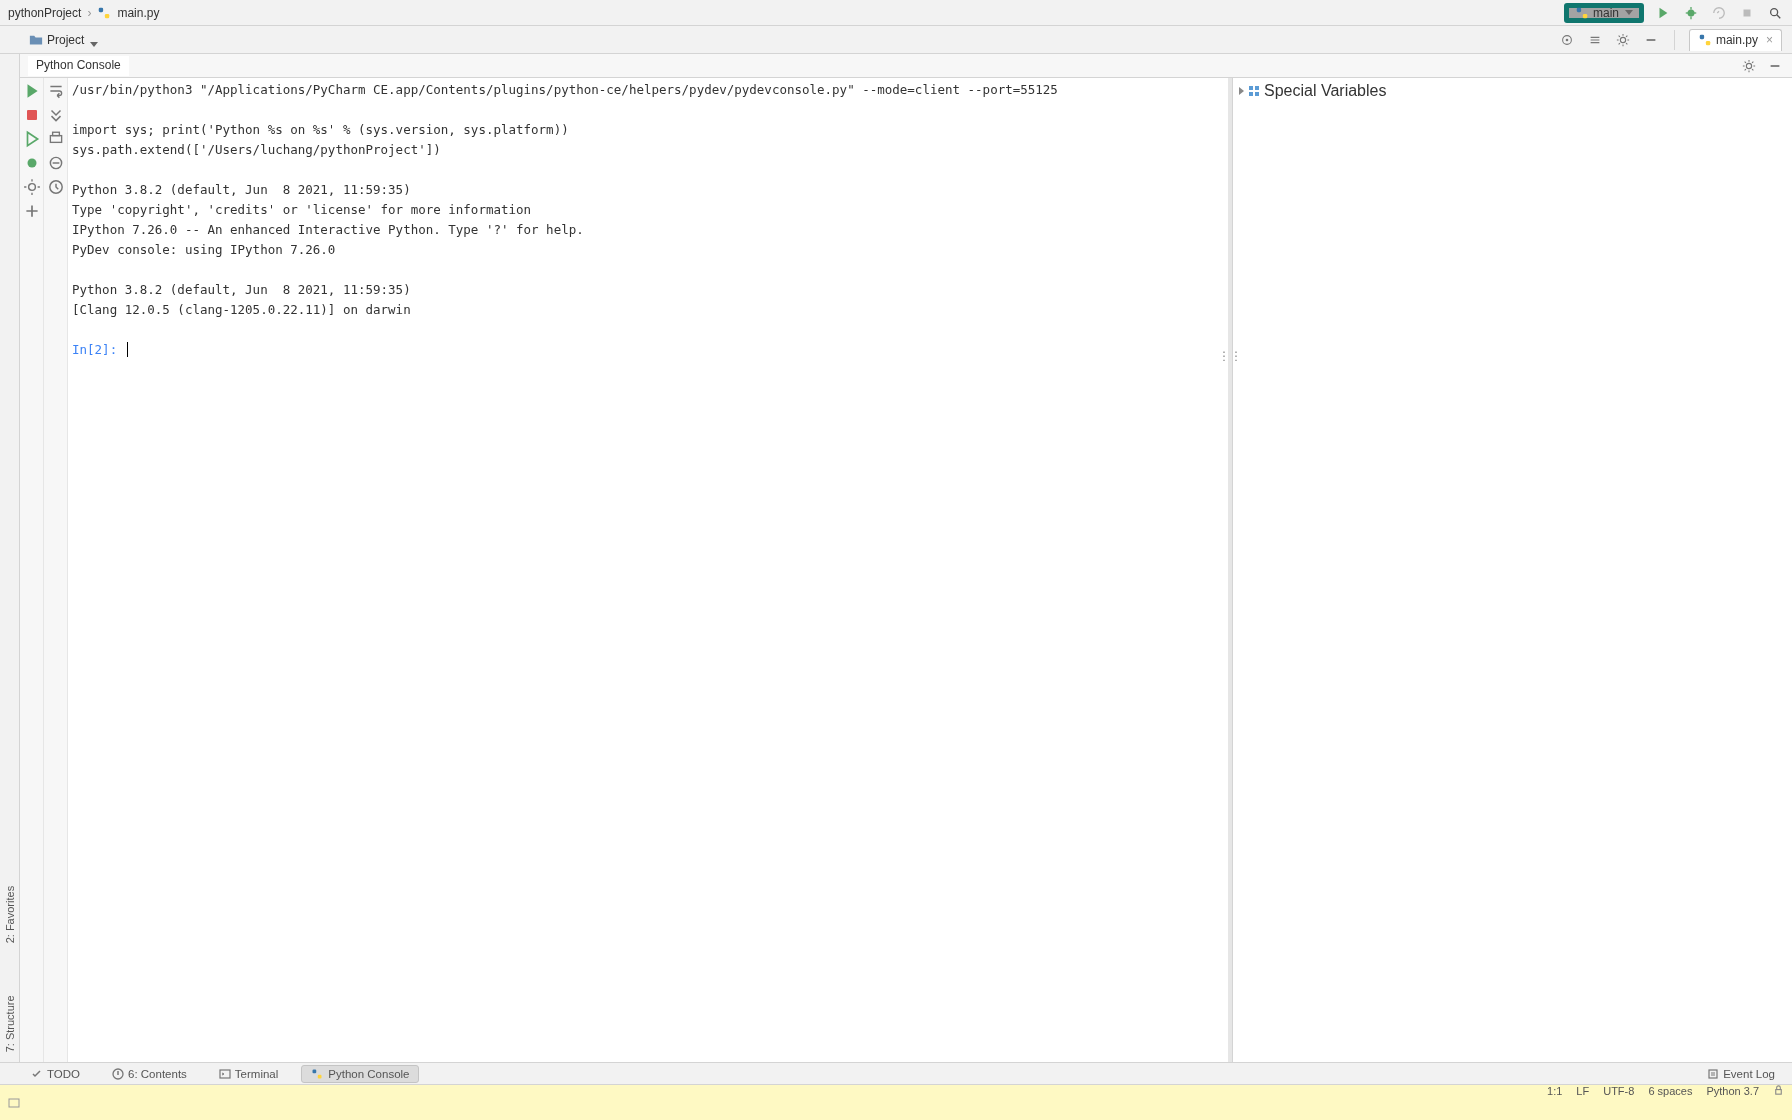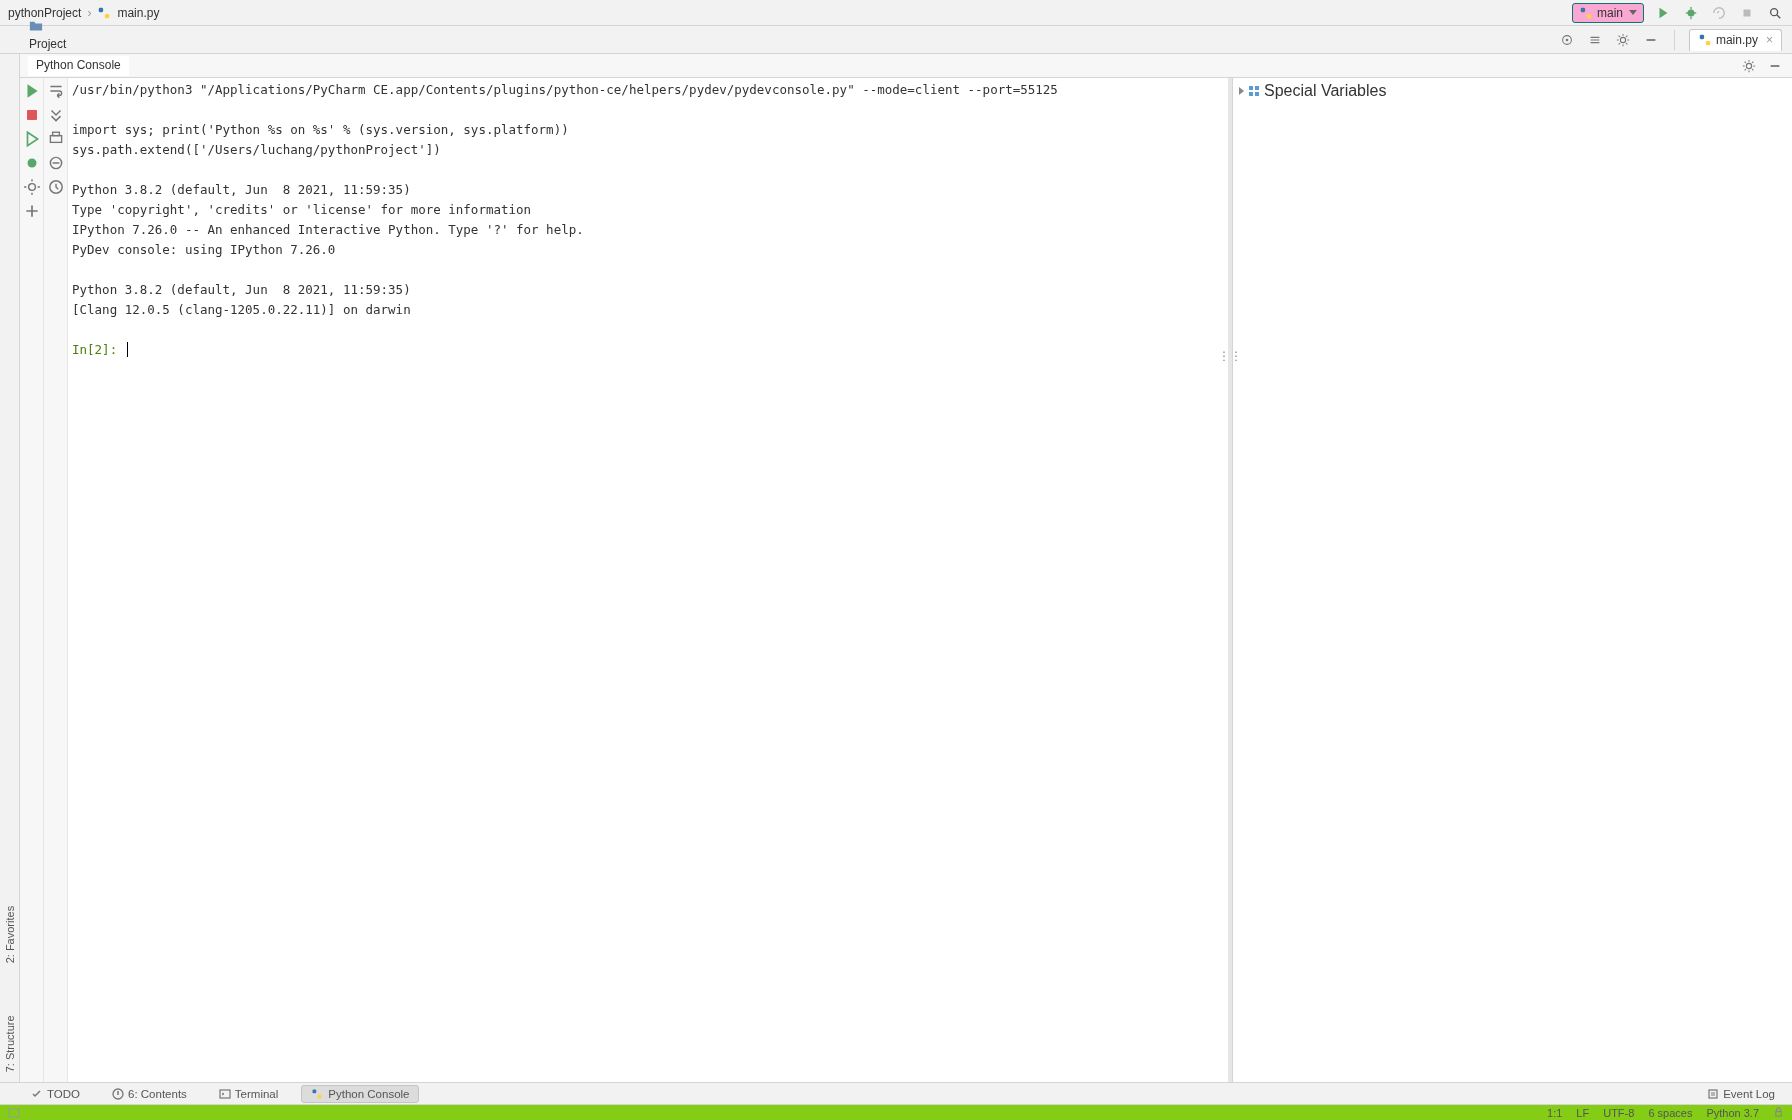--- a/index.html
+++ b/index.html
@@ -25,40 +25,40 @@
 }
 .breadcrumbs { display: flex; align-items: center; gap: 6px; font-size: 12px; color: #333; }
 .breadcrumbs .sep { color: #999; }
 .file-icon-py {
   display: inline-flex; align-items: center; justify-content: center;
   width: 14px; height: 14px;
 }
 .top-right { display: flex; align-items: center; gap: 10px; }
 .run-config {
   display: flex; align-items: center; gap: 4px;
-  border: 1px solid #0f766e; border-radius: 3px;
-  padding: 1px 6px; background: #f9a8d4; height: 20px;
+  border: 5px solid #0f766e; border-radius: 3px;
+  padding: 1px 6px; background: #a3a3a3; height: 20px;
 }
 .caret-down { width: 0; height: 0; border-left: 4px solid transparent; border-right: 4px solid transparent; border-top: 5px solid #666; margin-left: 2px;}
 .icon-btn {
   width: 18px; height: 18px; display: inline-flex; align-items: center; justify-content: center;
   color: #666;
 }
 .icon-btn svg { width: 14px; height: 14px; }
 
 .toolbar-row {
   height: 28px;
   background: #f2f2f2;
   border-bottom: 1px solid #d4d4d4;
   display: flex; align-items: center;
   padding-left: 22px;
 }
 .project-dropdown {
-  display: flex; align-items: flex-start; gap: 4px;
-  padding: 2px 6px; border: 1px solid transparent; flex-direction: column;
+  display: flex; align-items: flex-end; gap: 4px;
+  padding: 2px 6px; border: 1px solid transparent;
 }
 .folder-icon { color: #6a8fb5; }
 .mini-icons { margin-left: auto; display: flex; gap: 10px; align-items: center; padding-right: 10px; }
 .divider-v { width: 1px; height: 20px; background: #d4d4d4; margin: 0 4px; }
 
 .tab-bar {
   display: flex; align-items: center; gap: 0;
 }
 .tab {
   display: flex; align-items: center; gap: 4px;
@@ -129,21 +129,21 @@
   flex: 1;
   font-family: "Menlo", "Monaco", monospace;
   font-size: 12.5px;
   line-height: 20px;
   padding: 2px 4px;
   white-space: pre;
   color: #333;
   position: relative;
 }
 .console-text .cmd { color: #333; }
-.prompt-in { color: #4d7c0f; }
+.prompt-in { color: #3b82f6; }
 .caret-blink {
   display: inline-block; width: 1.5px; height: 15px;
   background: #000; vertical-align: middle;
   animation: blink 1s step-end infinite;
   margin-left: 2px; position: relative; top: -1px;
 }
 @keyframes blink { 50% { opacity: 0; } }
 
 .splitter {
   width: 4px; background: #e6e6e6; cursor: col-resize;
@@ -174,22 +174,22 @@
 .bottom-tabs { display: flex; gap: 14px; align-items: center; margin-left: 14px; }
 .bottom-tab {
   display: flex; align-items: center; gap: 4px;
   padding: 1px 8px; border: 1px solid transparent;
   border-radius: 3px;
 }
 .bottom-tab.active { background: #dcdcdc; border-color: #c4c4c4; }
 .bottom-right { margin-left: auto; display: flex; align-items: center; gap: 4px; }
 
 .status-bar {
-  height: 16px; border-top: 1px solid #d4d4d4; background: #84cc16;
-  display: flex; align-items: center; padding: 0 8px;
+  height: 36px; border-top: 1px solid #d4d4d4; background: #fef9c3;
+  display: flex; padding: 0 8px;
   font-size: 11px; color: #555; justify-content: flex-end; gap: 14px;
 }
 .status-bar .left-side { margin-right: auto; display:flex; align-items:center; gap:6px;}
 
 svg { display: block; }
 .muted { color: #aaa; }
 </style>
 </head>
 <body>
 

